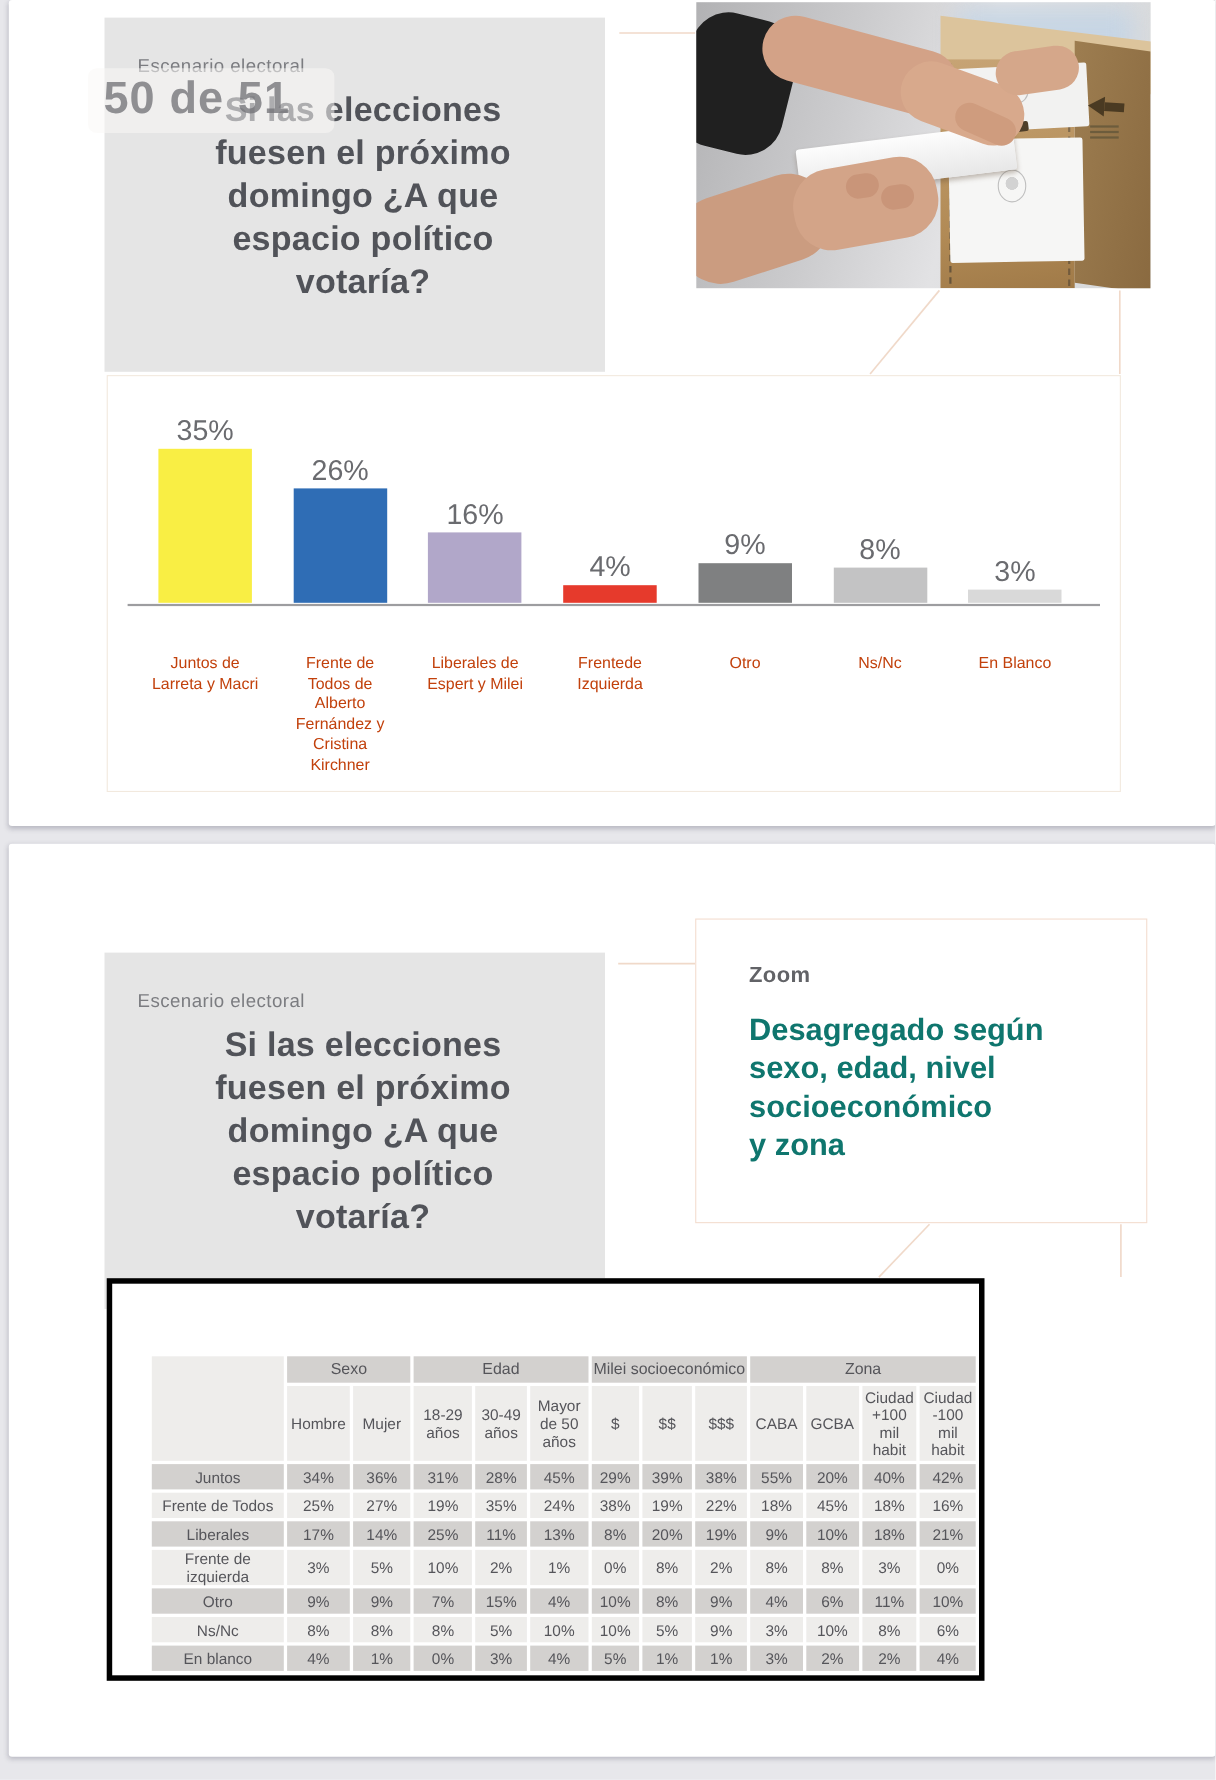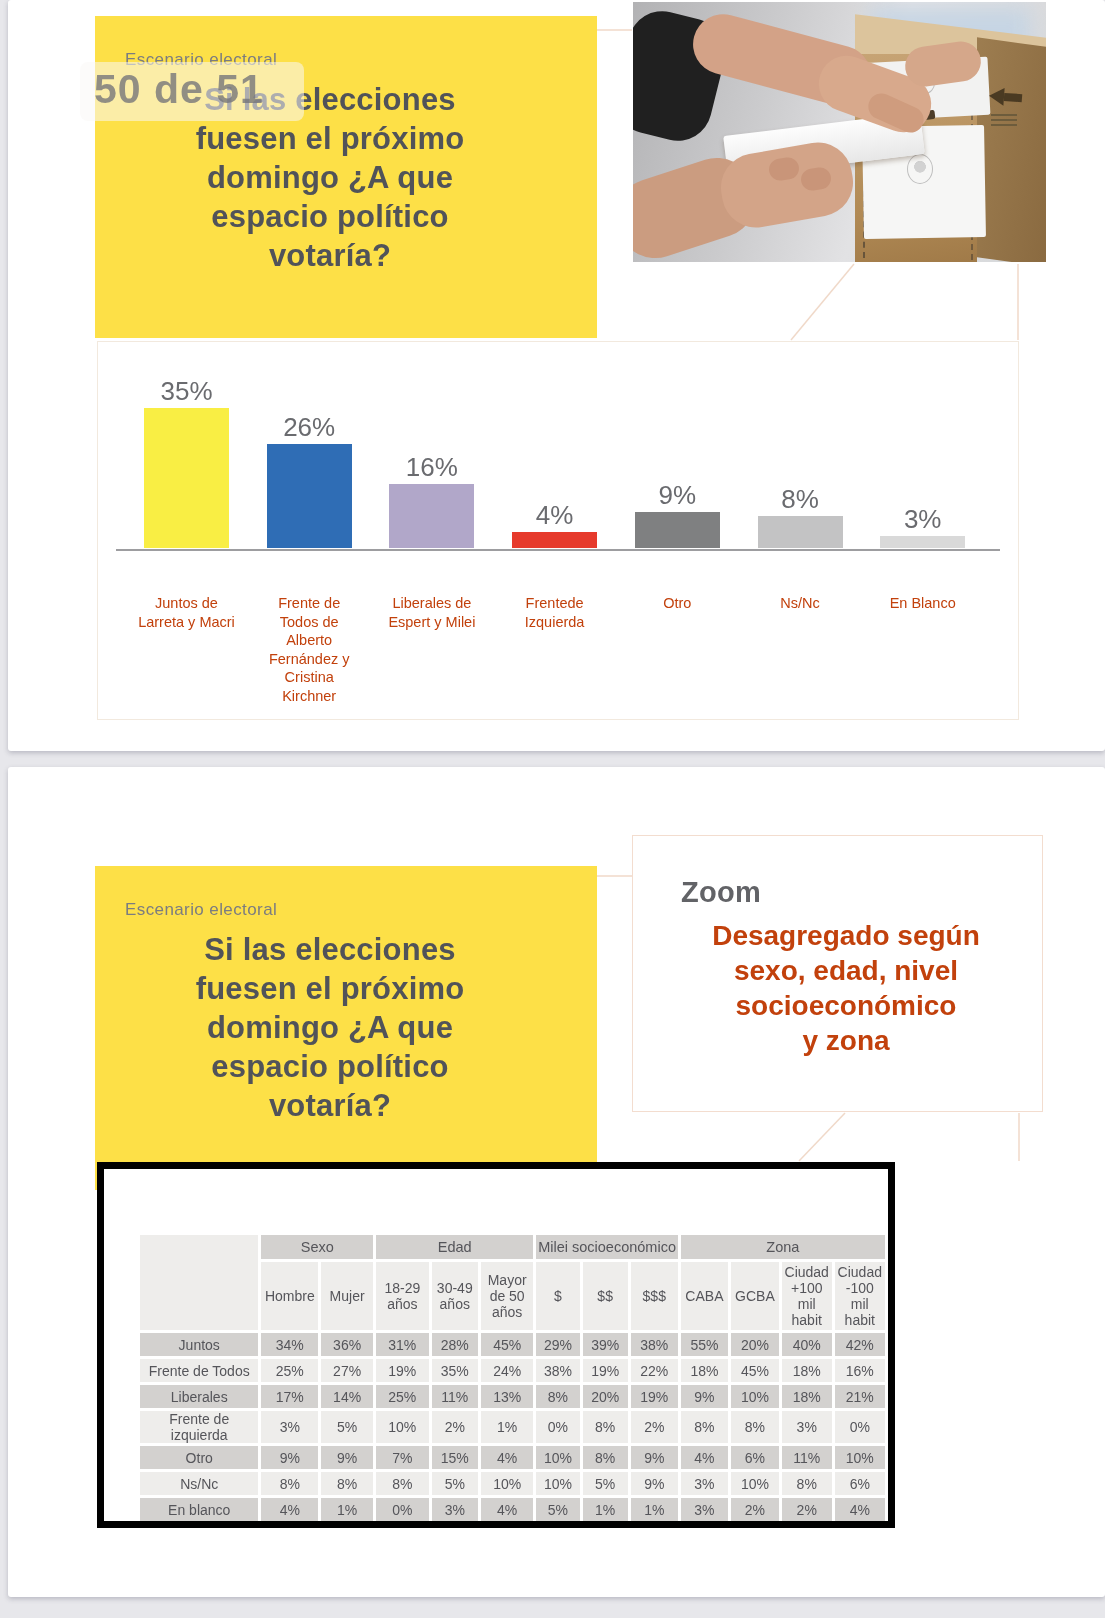--- a/index.html
+++ b/index.html
@@ -4,21 +4,21 @@
 <style>
   * { margin:0; padding:0; box-sizing:border-box; }
   html,body { width:1105px; height:1618px; overflow:hidden; }
   body { background:#e7e7eb; font-family:"Liberation Sans", sans-serif; color:#55565a; position:relative; }
   .slide { position:absolute; left:8px; width:1097px; background:#ffffff; border-radius:3px; box-shadow:0 2px 5px rgba(70,70,90,.28); overflow:hidden; }
   #slide1 { top:0; height:751px; }
   #slide2 { top:767px; height:830px; }
   .decor-svg { position:absolute; left:0; top:0; pointer-events:none; }
 
   
-  .title-box { position:absolute; left:87px; width:502px; height:322px; background:#fde047; }
+  .title-box { position:absolute; left:87px; width:455px; height:322px; background:#e5e5e5; }
   #slide1 .title-box { top:16px; }
   #slide2 .title-box { top:99px; height:324px; }
   .kicker { position:absolute; left:30px; top:34px; font-size:17px; letter-spacing:.4px; color:#7b7c80; }
   .slide-title { position:absolute; left:30px; top:64px; width:410px; font-size:31px; line-height:39px; font-weight:bold; color:#515359; letter-spacing:.2px; white-space:pre-line;text-align:center; }
 
   
   .watermark { position:absolute; left:72px; top:62px; background:rgba(250,248,246,.55); border-radius:8px; padding:4px 40px 8px 14px; z-index:5; }
   .watermark span { font-size:41px; font-weight:bold; color:rgba(115,115,120,.78); letter-spacing:1px; }
 
   
@@ -56,25 +56,25 @@
   
   .chart-panel { position:absolute; left:89px; top:341px; width:922px; height:379px; border:1px solid #f2e9de; background:#fff; }
   #bars { position:absolute; left:0; top:0; width:100%; height:100%; }
   .axis-line { position:absolute; left:18px; right:18px; top:207px; height:2px; background:#9d9da0; }
   .bar { position:absolute; bottom:171px; width:85px; }
   .bar-val { position:absolute; width:141px; text-align:center; font-size:26px; color:#6a6b6f; }
   .bar-cat { position:absolute; width:141px; text-align:center; font-size:14.5px; line-height:18.5px; color:#c2410c; white-space:pre-line;margin-top:36px; }
 
   
   .zoom-box { position:absolute; left:624px; top:68px; width:411px; height:277px; border:1.5px solid #f3ddcf; background:#fff; }
-  .zoom-title { position:absolute; left:48px; top:40px; font-size:29px; font-weight:bold; color:#626367; letter-spacing:.3px; }
-  .zoom-subtitle { position:absolute; left:48px; top:82px; width:330px; font-size:28px; line-height:35px; font-weight:bold; color:#c2410c; white-space:pre-line;text-align:center; }
-
-  
-  .table-panel { position:absolute; left:89px; top:395px; width:798px; height:366px; border:7px solid #000000; background:#fff; }
+  .zoom-title { position:absolute; left:48px; top:40px; font-size:20px; font-weight:bold; color:#626367; letter-spacing:.3px; }
+  .zoom-subtitle { position:absolute; left:48px; top:82px; width:330px; font-size:28px; line-height:35px; font-weight:bold; color:#0f766e; white-space:pre-line; }
+
+  
+  .table-panel { position:absolute; left:89px; top:395px; width:798px; height:366px; border:5px solid #000000; background:#fff; }
   #zoom-table { position:absolute; left:33px; top:63px; border-collapse:separate; border-spacing:3px; table-layout:fixed; }
   #zoom-table td { text-align:center; vertical-align:middle; color:#55555a; }
   #zoom-table .dark  { background:#d3d1cf; }
   #zoom-table .light { background:#eeedeb; }
   #zoom-table .group { height:24px; font-size:14.5px; white-space:nowrap; overflow:hidden; }
   #zoom-table .sub   { height:56px; font-size:14px; line-height:16px; padding:2px 1px; }
   #zoom-table .val, #zoom-table .rowlabel { height:23px; font-size:14px; }
 </style>
 </head>
 <body>

